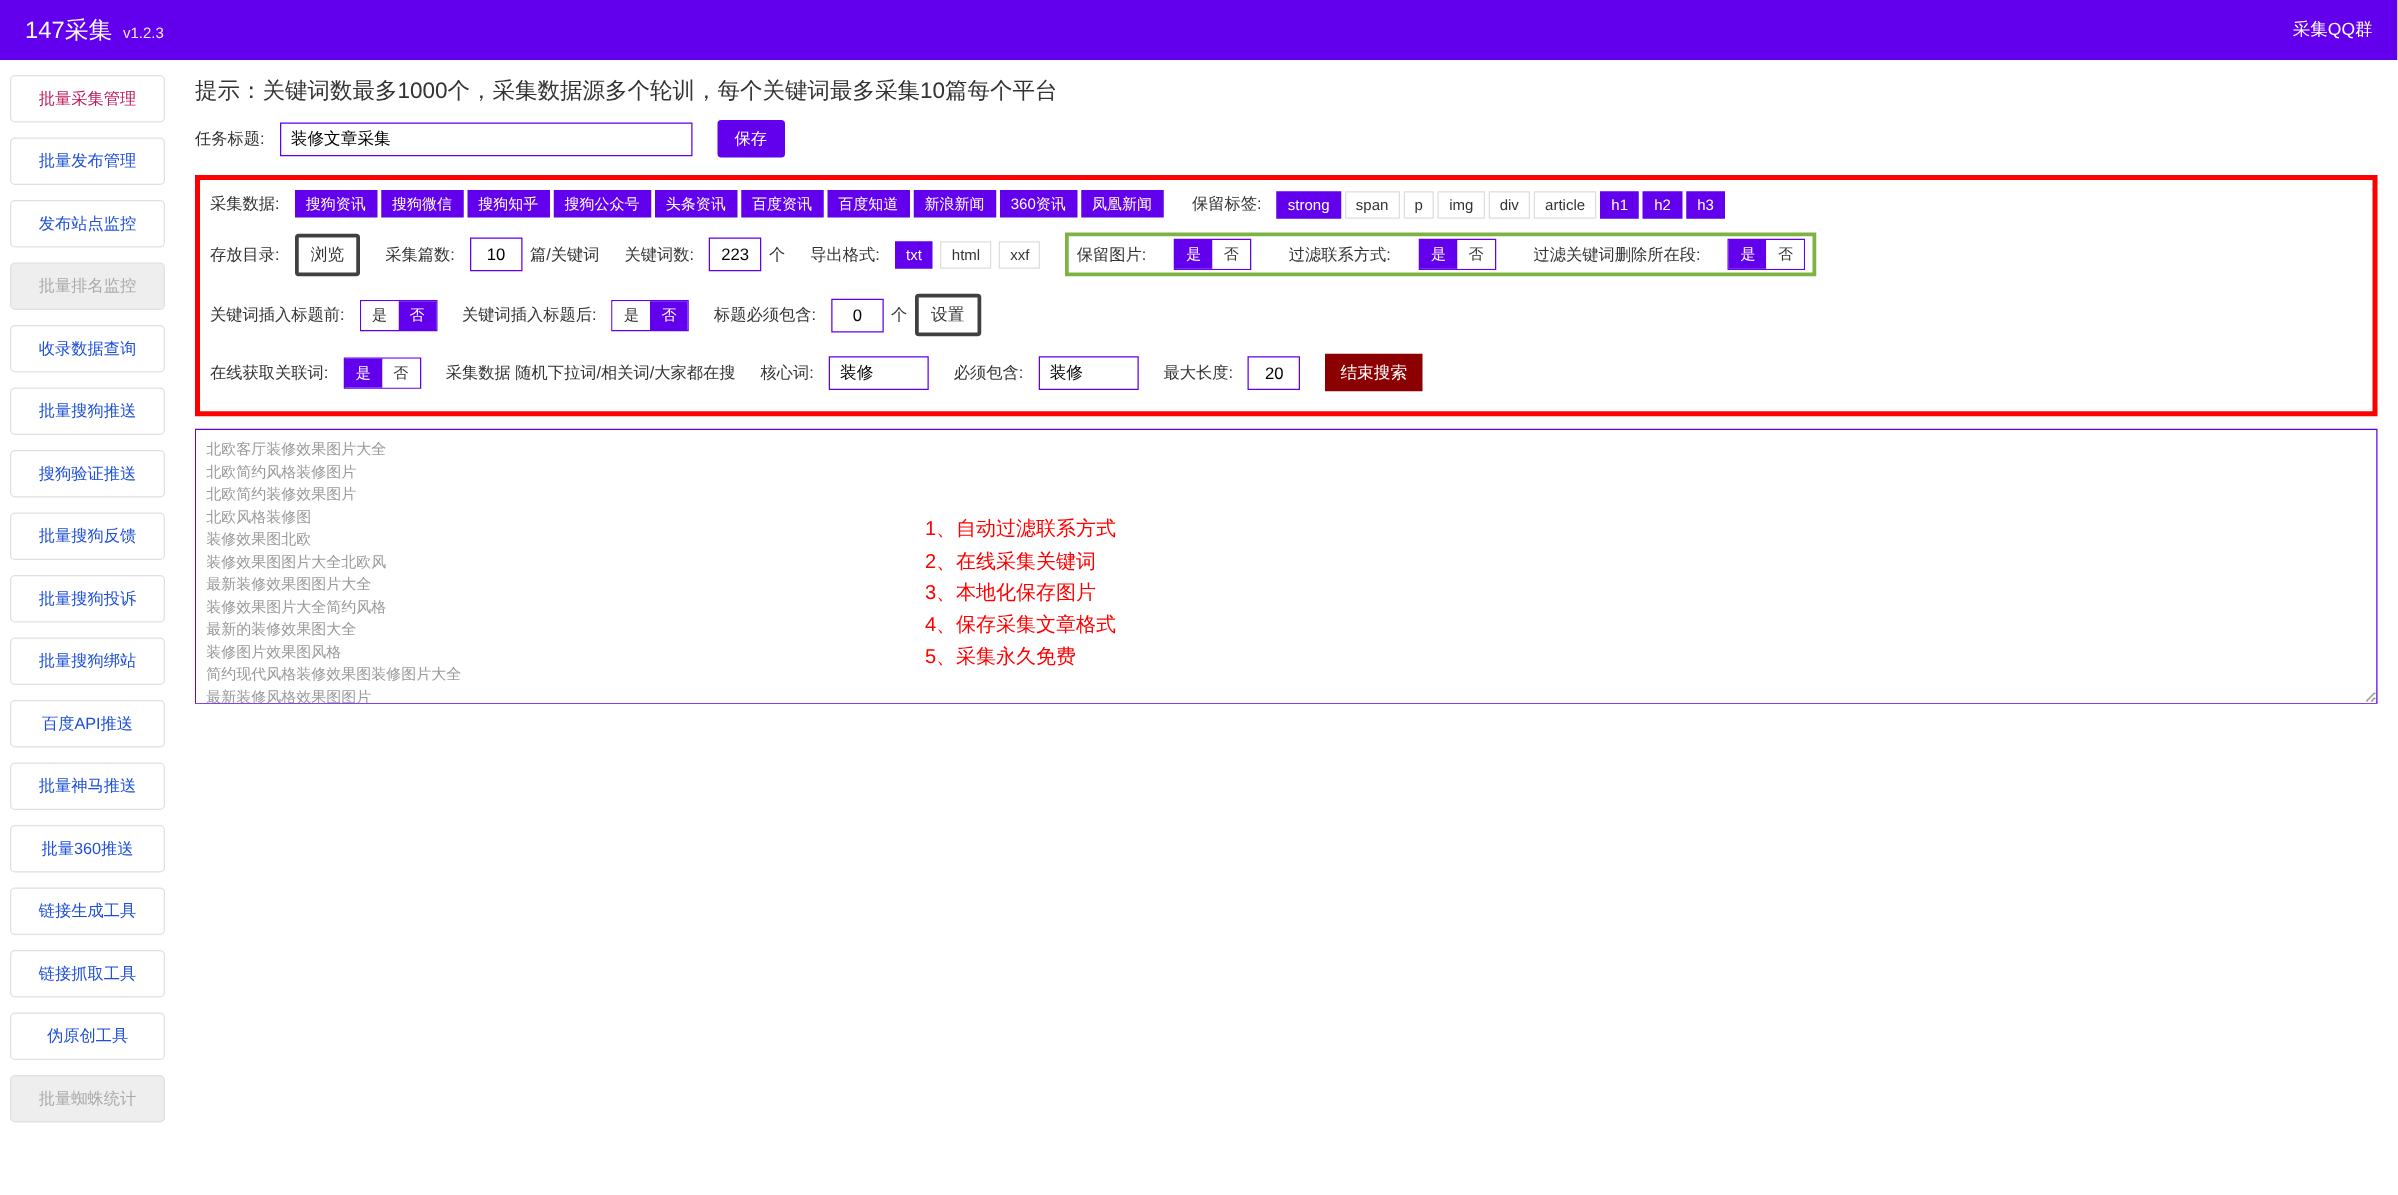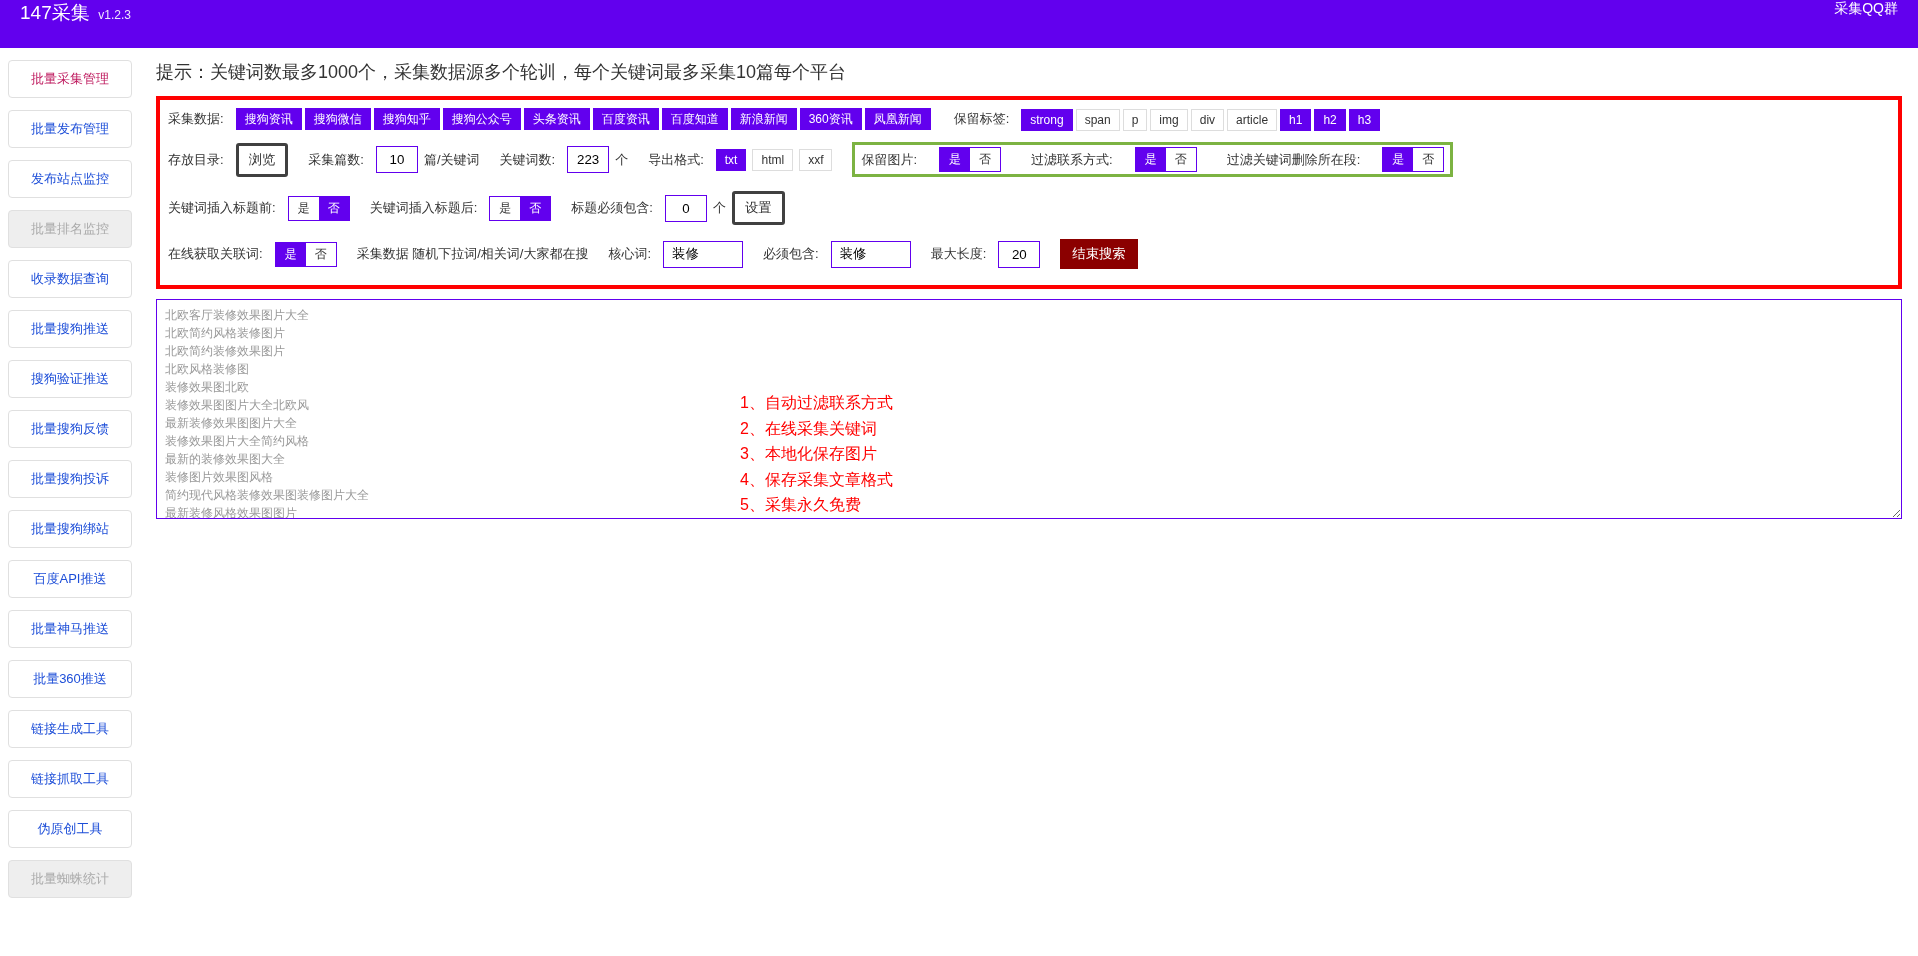--- a/index.html
+++ b/index.html
@@ -1,17 +1,17 @@
 <!DOCTYPE html>
 <html><head>
 <meta charset="utf-8">
 <style>
 * { box-sizing: border-box; margin: 0; padding: 0; }
 body { font-family: "Microsoft YaHei", Arial, sans-serif; font-size: 13px; background: #fff; color: #333; }
-.header { background: #6200EE; color: #fff; height: 48px; display: flex; align-items: flex-start; padding: 0 20px; justify-content: space-between; }
+.header { background: #6200EE; color: #fff; height: 48px; display: flex; align-items: center; padding: 0 20px; justify-content: space-between; }
 .header .title { font-size: 19px; font-weight: 500; }
 .header .version { font-size: 12px; margin-left: 5px; opacity: .9; }
 .header .right { font-size: 14px; }
 .container { display: flex; height: calc(100vh - 48px); }
 .sidebar { width: 140px; padding: 12px 8px; background: #fff; }
 .side-btn { display: block; width: 100%; background: #fff; border: 1px solid #e0e0e0; border-radius: 4px; padding: 9px 4px; margin-bottom: 12px; text-align: center; font-size: 13px; cursor: pointer; color: #1d4ed8; }
 .side-btn.active { color: #be185d; text-align: center; }
 .side-btn.disabled { background: #eee; color: #aaa; }
 .main { flex: 1; padding: 12px 16px; overflow: auto; position: relative; }
 .hint { font-size: 18px; margin-bottom: 12px; }
@@ -26,21 +26,21 @@
 .tag { background: #6200EE; color: #fff; padding: 4px 9px; font-size: 12px; cursor: pointer; }
 .tag.off { background: #fff; color: #333; border: 1px solid #ddd; padding: 3px 8px; }
 .red-box { border: 4px solid #FF0000; padding: 10px 8px 2px 8px; margin-bottom: 10px; }
 .green-box { border: 3px solid #7CB342; padding: 2px 6px; display: inline-flex; align-items: center; gap: 16px; }
 .toggle { display: inline-flex; border: 1px solid #6200EE; }
 .toggle span { padding: 3px 9px; cursor: pointer; font-size: 12px; }
 .toggle .on { background: #6200EE; color: #fff; }
 .toggle .off { background: #fff; color: #333; }
 .search-btn { background: #8B0000; color: #fff; border: none; padding: 6px 12px; cursor: pointer; }
 .keywords-area { border: 1px solid #6200EE; width: 100%; height: 220px; padding: 6px 8px; font-size: 12px; color: #999; font-family: inherit; resize: vertical; outline: none; line-height: 1.5; }
-.overlay-notes { position: absolute; left: 600px; top: 342px; color: #FF0000; font-size: 16px; line-height: 1.6; pointer-events: none; }
+.overlay-notes { position: absolute; left: 600px; top: 363px; color: #FF0000; font-size: 16px; line-height: 1.6; pointer-events: none; }
 .gap { margin-left: 14px; }
 </style>
 </head>
 <body>
 
 <div class="header">
   <div>
     <span class="title">147采集</span>
     <span class="version">v1.2.3</span>
   </div>
@@ -64,20 +64,25 @@
       <button class="side-btn ">批量360推送</button>
       <button class="side-btn ">链接生成工具</button>
       <button class="side-btn ">链接抓取工具</button>
       <button class="side-btn ">伪原创工具</button>
       <button class="side-btn disabled">批量蜘蛛统计</button>
     </div>
 
   <div class="main">
     <div class="hint">提示：关键词数最多1000个，采集数据源多个轮训，每个关键词最多采集10篇每个平台</div>
 
+    <div class="row">
+      <span class="lbl">任务标题:</span>
+      <input class="txt-input txt-wide" value="装修文章采集" style="">
+      <button class="btn gap">保存</button>
+    </div>
 
     <div class="red-box">
       <div class="row">
         <span class="lbl">采集数据:</span>
         <span id="sources-list"><span class="tag" style="margin-right: 3px;">搜狗资讯</span><span class="tag" style="margin-right: 3px;">搜狗微信</span><span class="tag" style="margin-right: 3px;">搜狗知乎</span><span class="tag" style="margin-right: 3px;">搜狗公众号</span><span class="tag" style="margin-right: 3px;">头条资讯</span><span class="tag" style="margin-right: 3px;">百度资讯</span><span class="tag" style="margin-right: 3px;">百度知道</span><span class="tag" style="margin-right: 3px;">新浪新闻</span><span class="tag" style="margin-right: 3px;">360资讯</span><span class="tag" style="margin-right: 3px;">凤凰新闻</span></span>
         <span class="lbl gap">保留标签:</span>
         <span id="keeptags-list"><span class="tag" style="margin-right: 3px;">strong</span><span class="tag off" style="margin-right: 3px;">span</span><span class="tag off" style="margin-right: 3px;">p</span><span class="tag off" style="margin-right: 3px;">img</span><span class="tag off" style="margin-right: 3px;">div</span><span class="tag off" style="margin-right: 3px;">article</span><span class="tag" style="margin-right: 3px;">h1</span><span class="tag" style="margin-right: 3px;">h2</span><span class="tag" style="margin-right: 3px;">h3</span></span>
       </div>
 
       <div class="row">

